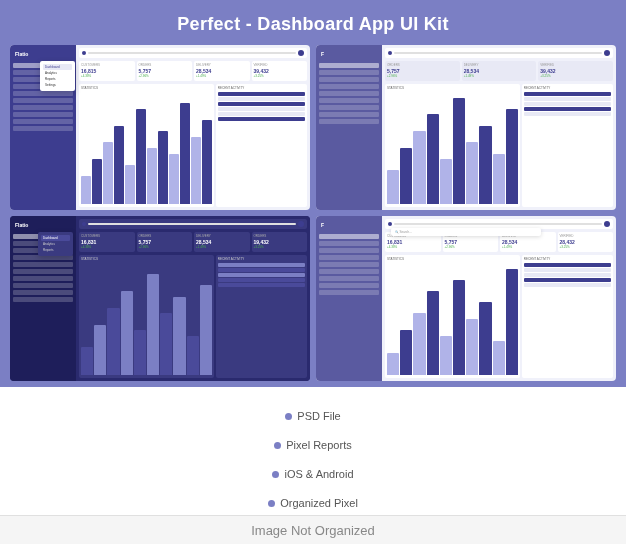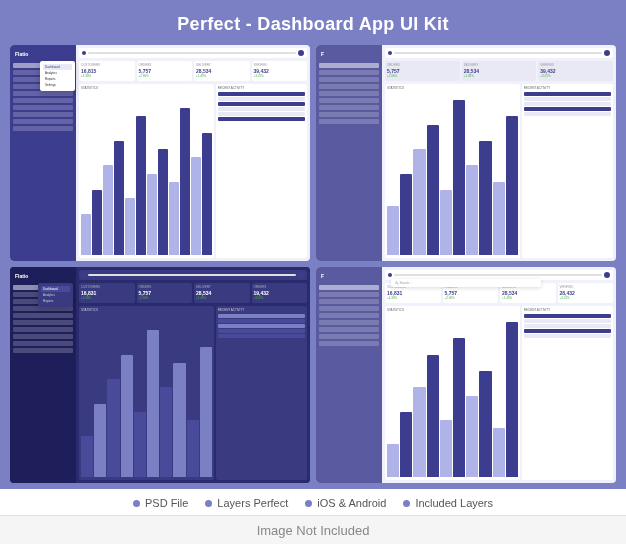--- a/index.html
+++ b/index.html
@@ -248,27 +248,28 @@
       width: 50%;
       box-shadow: 0 1px 4px rgba(0,0,0,0.15);
       z-index: 10;
       font-size: 3px;
       color: #999;
     }
 
     .footer-bar {
       background: #fff;
       width: 100%;
-      padding: 8px 0 6px;
+      padding: 23px 0 6px;
       display: flex;
       justify-content: center;
       align-items: center;
       gap: 17px;
       margin-top: 6px;
       flex-shrink: 0;
+      flex-direction: column;
     }
 
     .footer-item {
       display: flex;
       align-items: center;
       gap: 5px;
       font-size: 11px;
       color: #555;
     }
 
@@ -626,25 +627,25 @@
 
 </div>
 
 <div class="footer-bar">
   <div class="footer-item">
     <div class="footer-dot"></div>
     <span>PSD File</span>
   </div>
   <div class="footer-item">
     <div class="footer-dot"></div>
-    <span>Layers Perfect</span>
+    <span>Pixel Reports</span>
   </div>
   <div class="footer-item">
     <div class="footer-dot"></div>
     <span>iOS &amp; Android</span>
   </div>
   <div class="footer-item">
     <div class="footer-dot"></div>
-    <span>Included Layers</span>
+    <span>Organized Pixel</span>
   </div>
 </div>
 
-<div class="image-not-included">Image Not Included</div>
+<div class="image-not-included">Image Not Organized</div>
 
 </body></html>

